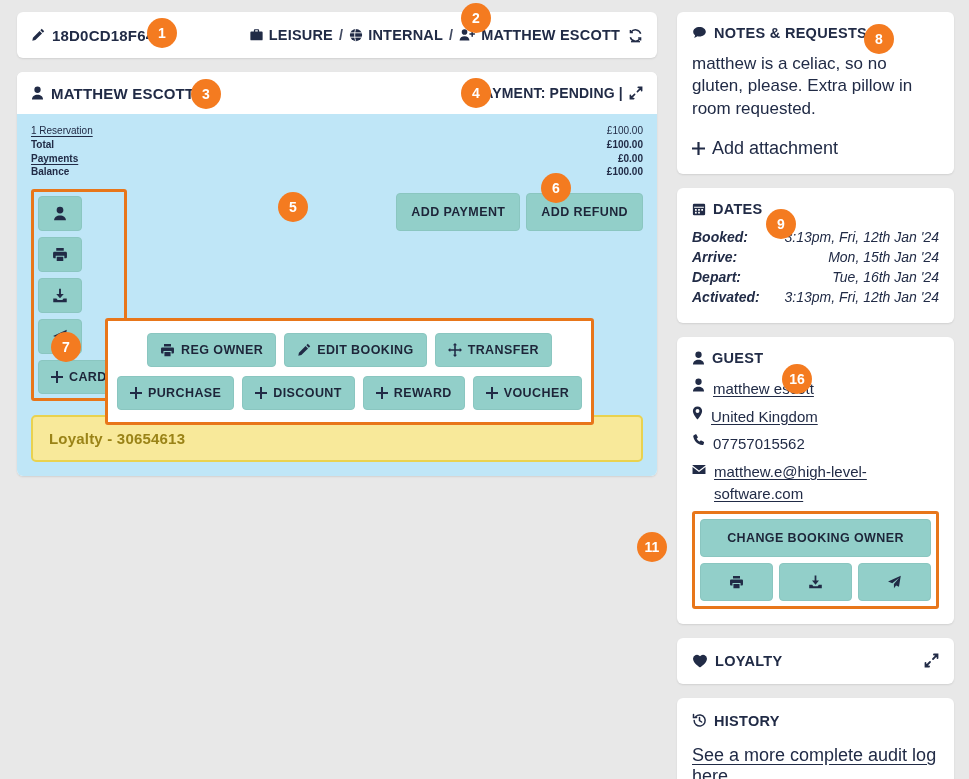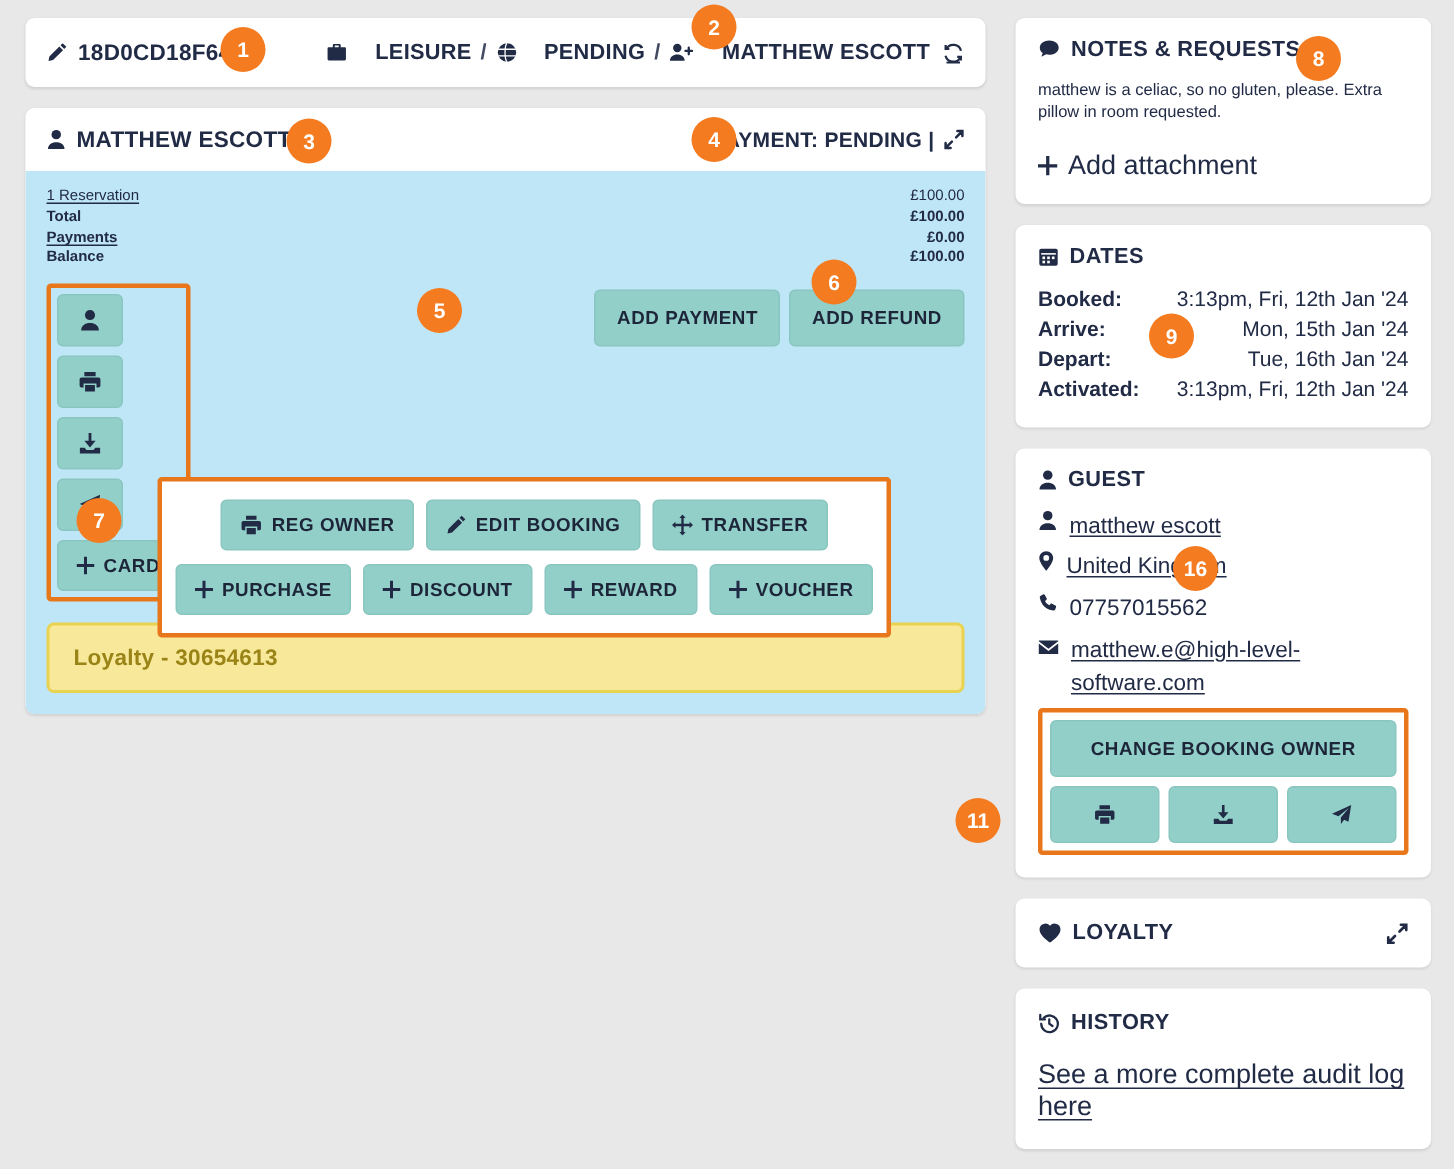--- a/index.html
+++ b/index.html
@@ -23,21 +23,21 @@
   .left-col { position: absolute; left: 17px; top: 12px; width: 640px; }
 
   .ref-bar {
     height: 46px;
     display: flex; align-items: center; justify-content: space-between;
     padding: 0 14px;
     font-weight: bold; font-size: 15px; letter-spacing: .2px;
   }
   .ref-left { display: flex; align-items: center; gap: 7px; }
   .ref-right { display: flex; align-items: center; gap: 6px; font-size: 14.5px; }
-  .ref-right .seg { display: flex; gap: 18px; }
+  .ref-right .seg { display: flex; gap: 5px; }
   .slash { font-weight: bold; opacity: .85; }
   .sync-ico { margin-left: 2px; }
 
   
   .booking-card { margin-top: 14px; overflow: hidden; }
   .booking-head {
     height: 42px; display: flex; align-items: center; justify-content: space-between;
     padding: 0 14px; background: #fff;
     font-weight: bold; font-size: 15px; letter-spacing: .2px;
   }
@@ -98,25 +98,25 @@
   
   .right-col { position: absolute; left: 677px; top: 12px; width: 277px; }
   .rcard { padding: 13px 15px 15px 15px; margin-bottom: 14px; }
   .rhead {
     display: flex; align-items: center; gap: 7px;
     font-weight: bold; font-size: 14.5px; letter-spacing: .3px;
     text-transform: uppercase;
   }
   .rhead .spacer { flex: 1; }
 
-  .note-text { margin-top: 12px; font-size: 11px; line-height: 1.32; color: #212b46; }
+  .note-text { margin-top: 12px; font-size: 17px; line-height: 1.32; color: #212b46; }
   .add-attach { margin-top: 18px; font-size: 18px; display: flex; align-items: center; gap: 7px; cursor: pointer; }
 
   .dates { margin-top: 11px; font-size: 14px; }
-  .drow { display: flex; justify-content: space-between; line-height: 1.42; }
+  .drow { display: flex; justify-content: space-between; line-height: 1.42; font-style: italic; }
   .drow .dl { font-weight: bold; }
   .drow .dv { }
 
   .guest-list { margin-top: 12px; font-size: 15px; }
   .grow { display: flex; align-items: flex-start; gap: 8px; line-height: 1.45; margin-bottom: 6px; }
   .grow .gv.link { text-decoration: underline; text-underline-offset: 2px; cursor: pointer; }
 
   .owner-box { border: 3px solid #e8761a; border-radius: 3px; padding: 5px; margin-top: 4px; background: #fff; }
   .owner-box .btn.wide { width: 100%; padding: 11px 0; }
   .owner-row { display: flex; gap: 6px; margin-top: 6px; }
@@ -176,21 +176,21 @@
           <span>LEISURE</span>
         </span>
         <span class="slash">/</span>
         <span class="seg">
           <span class="ico">
             <svg width="14" height="14" viewBox="0 0 16 16" fill="#212b46">
                 <circle cx="8" cy="8" r="7"></circle>
                 <path d="M8 1c-2 2-2 12 0 14M1.2 5.5h13.6M1.2 10.5h13.6" stroke="#fff" stroke-width="1" fill="none"></path>
               </svg>
           </span>
-          <span>PENDING</span>
+          <span>INTERNAL</span>
         </span>
         <span class="slash">/</span>
         <span class="seg">
           <span class="ico">
             <svg width="17" height="14" viewBox="0 0 20 16" fill="#212b46">
                 <circle cx="6.5" cy="4.5" r="3.3"></circle>
                 <path d="M.7 14.5c0-3.2 2.6-5 5.8-5s5.8 1.8 5.8 5H.7z"></path>
                 <path d="M15.5 4.2v5.2M12.9 6.8h5.2" stroke="#212b46" stroke-width="1.8" stroke-linecap="round"></path>
               </svg>
           </span>

